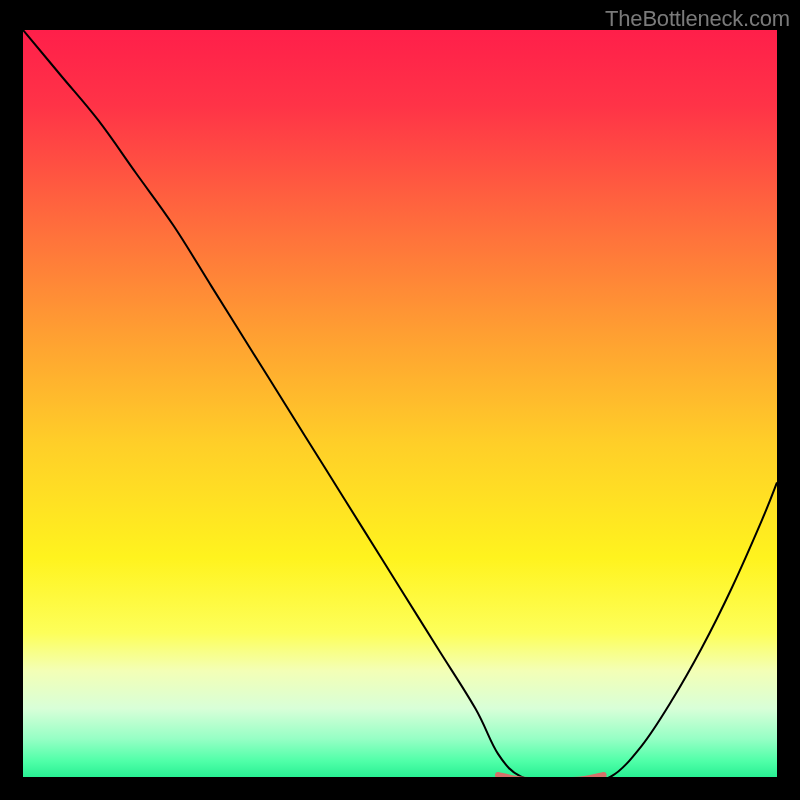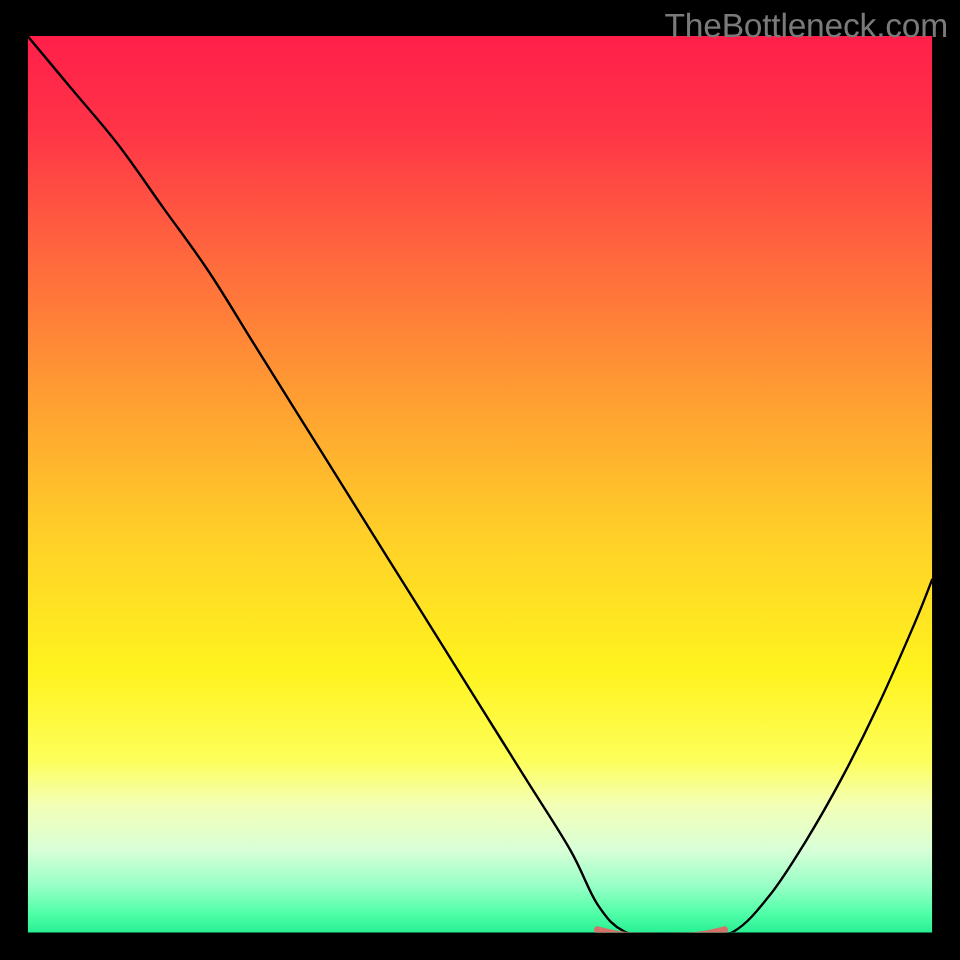--- a/index.html
+++ b/index.html
@@ -15,21 +15,21 @@
     position: relative;
     width: 800px;
     height: 800px;
     background: #000;
   }
   .attribution {
     position: absolute;
     top: 6px;
     right: 10px;
     color: #7a7a7a;
-    font-size: 28px;
+    font-size: 22px;
     font-weight: 400;
     letter-spacing: -0.2px;
     z-index: 10;
   }
   .plot-area {
     position: absolute;
     left: 23px;
     top: 30px;
     width: 754px;
     height: 747px;

